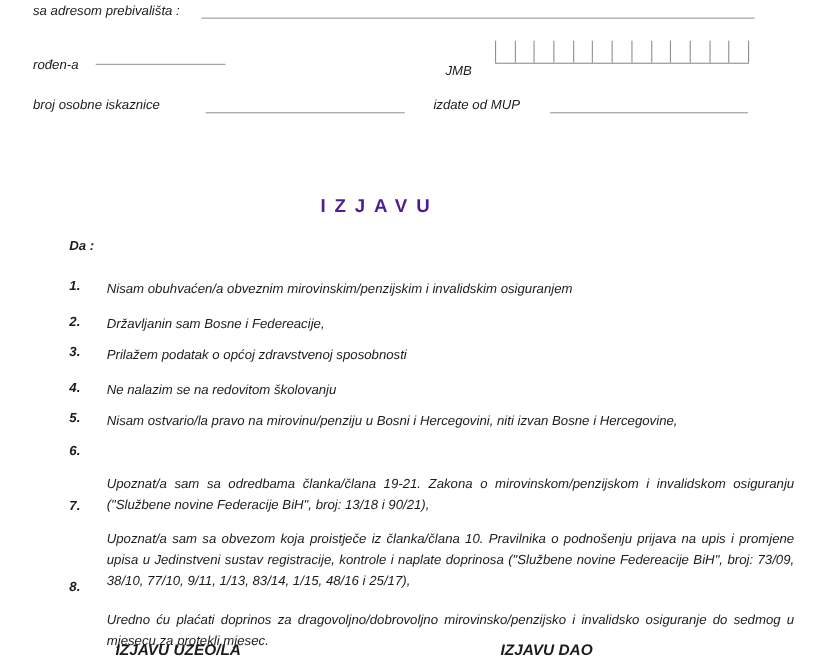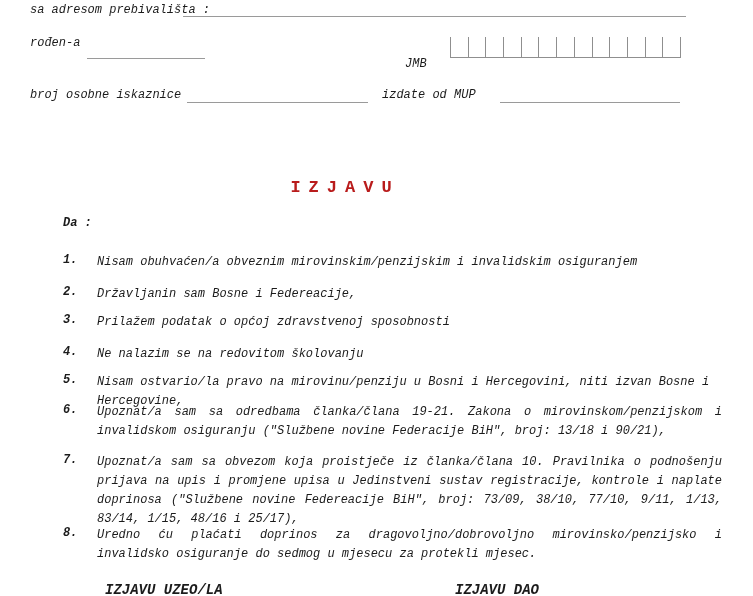--- a/index.html
+++ b/index.html
@@ -5,21 +5,21 @@
   html, body {
     margin: 0;
     padding: 0;
     background: #ffffff;
   }
   .page {
     position: relative;
     width: 753px;
     height: 596px;
     background: #ffffff;
-    font-family: Liberation Mono, monospace;
+    font-family: Liberation Sans, sans-serif;
     font-style: italic;
     font-size: 12px;
     color: #1b1b1b;
     overflow: hidden;
   }
   .abs { position: absolute; }
   .lbl { white-space: nowrap; }
   .fill-line {
     position: absolute;
     height: 0;
@@ -49,21 +49,21 @@
   }
   .title {
     position: absolute;
     left: 30px; top: 178px;
     width: 630px;
     text-align: center;
     font-style: normal;
     font-weight: bold;
     font-size: 17px;
     letter-spacing: 8px;
-    color: #b91c1c;
+    color: #4c1d95;
   }
   .da {
     position: absolute;
     left: 63px; top: 216px;
     font-weight: bold;
     text-align: center;
   }
   .item {
     position: absolute;
     left: 63px;
@@ -72,61 +72,61 @@
   .item .num {
     position: absolute;
     left: 0; top: 0;
     font-weight: bold;
   }
   .item .itext {
     margin-left: 34px;
     width: 625px;
     line-height: 19px;
   }
-  .item .just { text-align: justify; }
+  .item .just { text-align: justify; margin-top: 28px; }
   .sig {
     position: absolute;
     top: 582px;
     font-weight: bold;
     font-size: 14px;
     white-space: nowrap;
   }
   .sig.left  { left: 105px; }
   .sig.right { left: 455px; }
 </style>
 </head>
 <body>
 
 <div class="page">
 
   <span class="abs lbl" style="left:30px; top:3px;">sa adresom prebivališta :</span>
   <div class="fill-line" style="left:183px; top:16px; width:503px;"></div>
 
-  <span class="abs lbl" style="left:30px; top:36px;">rođen-a</span>
+  <span class="abs lbl" style="left:30px; top:52px;">rođen-a</span>
   <div class="fill-line" style="left:87px; top:58px; width:118px;"></div>
   <span class="abs lbl" style="left:405px; top:44px;margin-top:13px;">JMB</span>
   <div class="comb">
       <div class="cell"></div>
       <div class="cell"></div>
       <div class="cell"></div>
       <div class="cell"></div>
       <div class="cell"></div>
       <div class="cell"></div>
       <div class="cell"></div>
       <div class="cell"></div>
       <div class="cell"></div>
       <div class="cell"></div>
       <div class="cell"></div>
       <div class="cell"></div>
       <div class="cell"></div>
     </div>
 
   <span class="abs lbl" style="left:30px; top:88px;text-align:center;">broj osobne iskaznice</span>
   <div class="fill-line" style="left:187px; top:102px; width:181px;"></div>
-  <span class="abs lbl" style="left:382px; top:88px;">izdate od MUP</span>
+  <span class="abs lbl" style="left:394px; top:88px;">izdate od MUP</span>
   <div class="fill-line" style="left:500px; top:102px; width:180px;"></div>
 
 
   <div class="title">IZJAVU</div>
 
   <div class="da">Da :</div>
 
   <div class="item" style="top:253px;">
     <span class="num">1.</span>
     <div class="itext">Nisam obuhvaćen/a obveznim mirovinskim/penzijskim i invalidskim osiguranjem</div>

